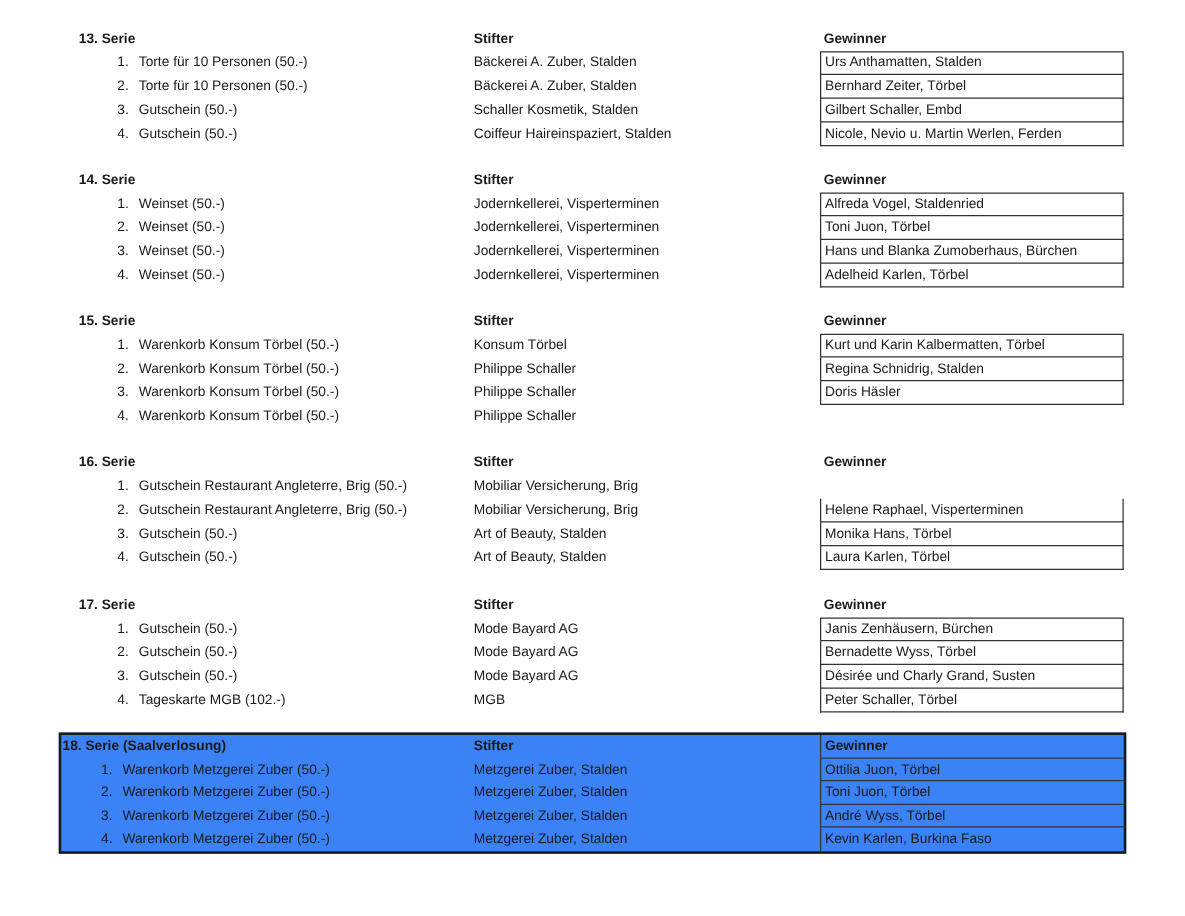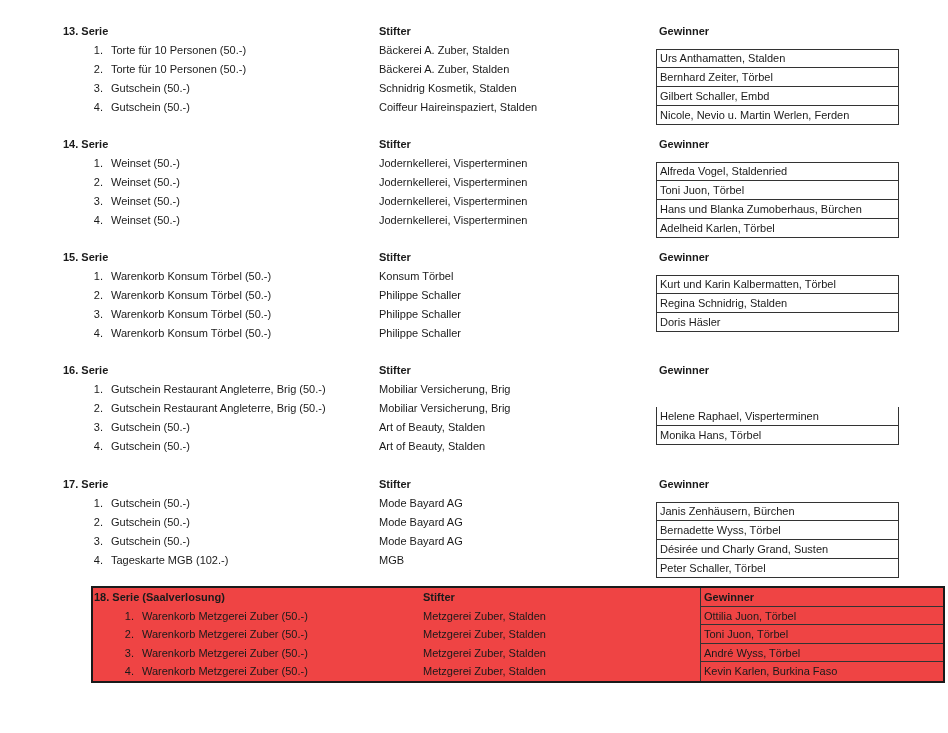--- a/index.html
+++ b/index.html
@@ -19,29 +19,28 @@
   .c2 { position: absolute; left: 331px; top: 0; }
   .c3 {
     position: absolute; left: 608px; top: 0; width: 243px; height: 19px;
     padding-left: 3px; box-sizing: border-box;
   }
   .bold { font-weight: bold; }
   
   .regular .item .c3 {
     border-left: 1px solid #333; border-right: 1px solid #333; border-bottom: 1px solid #333;
     line-height: 18px;
-    margin-top: 8px;
   }
   .regular .item.first .c3 { border-top: 1px solid #333; height: 19px; line-height: 17px; }
   
   .highlight {
-    background: #ef4444;
+    background: #3b82f6;
     border: 2px solid #1a1a1a;
     box-sizing: border-box;
-    width: 854px; left: 47px; margin-left: 44px;
+    width: 854px; left: 47px;
   }
   .highlight .row { height: 18.5px; line-height: 18.5px; }
   .highlight .c3 {
     left: 607px; width: 243px;
     border-left: 1px solid #333; border-bottom: 1px solid #333; height: 18.5px; line-height: 18px;
   }
   .highlight .row.last .c3 { border-bottom: none; }
   .highlight .c1 { left: 1px; }
   .highlight .c2 { left: 330px; }
 </style>
@@ -60,21 +59,21 @@
     <span class="c2">Bäckerei A. Zuber, Stalden</span>
     <span class="c3">Urs Anthamatten, Stalden</span>
   </div>
       <div class="row item">
     <span class="c1"><span class="num">2.</span><span class="prize">Torte für 10 Personen (50.-)</span></span>
     <span class="c2">Bäckerei A. Zuber, Stalden</span>
     <span class="c3">Bernhard Zeiter, Törbel</span>
   </div>
       <div class="row item">
     <span class="c1"><span class="num">3.</span><span class="prize">Gutschein (50.-)</span></span>
-    <span class="c2">Schnidrig Kosmetik, Stalden</span>
+    <span class="c2">Schaller Kosmetik, Stalden</span>
     <span class="c3">Gilbert Schaller, Embd</span>
   </div>
       <div class="row item last">
     <span class="c1"><span class="num">4.</span><span class="prize">Gutschein (50.-)</span></span>
     <span class="c2">Coiffeur Haireinspaziert, Stalden</span>
     <span class="c3">Nicole, Nevio u. Martin Werlen, Ferden</span>
   </div>
     </div>
     <div class="series regular" style="top: 135px;">
     <div class="row header">
@@ -145,20 +144,21 @@
     <span class="c3">Helene Raphael, Visperterminen</span>
   </div>
       <div class="row item">
     <span class="c1"><span class="num">3.</span><span class="prize">Gutschein (50.-)</span></span>
     <span class="c2">Art of Beauty, Stalden</span>
     <span class="c3">Monika Hans, Törbel</span>
   </div>
       <div class="row item last">
     <span class="c1"><span class="num">4.</span><span class="prize">Gutschein (50.-)</span></span>
     <span class="c2">Art of Beauty, Stalden</span>
+    <span class="c3">Laura Karlen, Törbel</span>
   </div>
     </div>
     <div class="series regular" style="top: 475px;">
     <div class="row header">
       <span class="c1 bold">17. Serie</span>
       <span class="c2 bold">Stifter</span>
       <span class="c3 bold">Gewinner</span>
     </div>
   <div class="row item first">
     <span class="c1"><span class="num">1.</span><span class="prize">Gutschein (50.-)</span></span>

